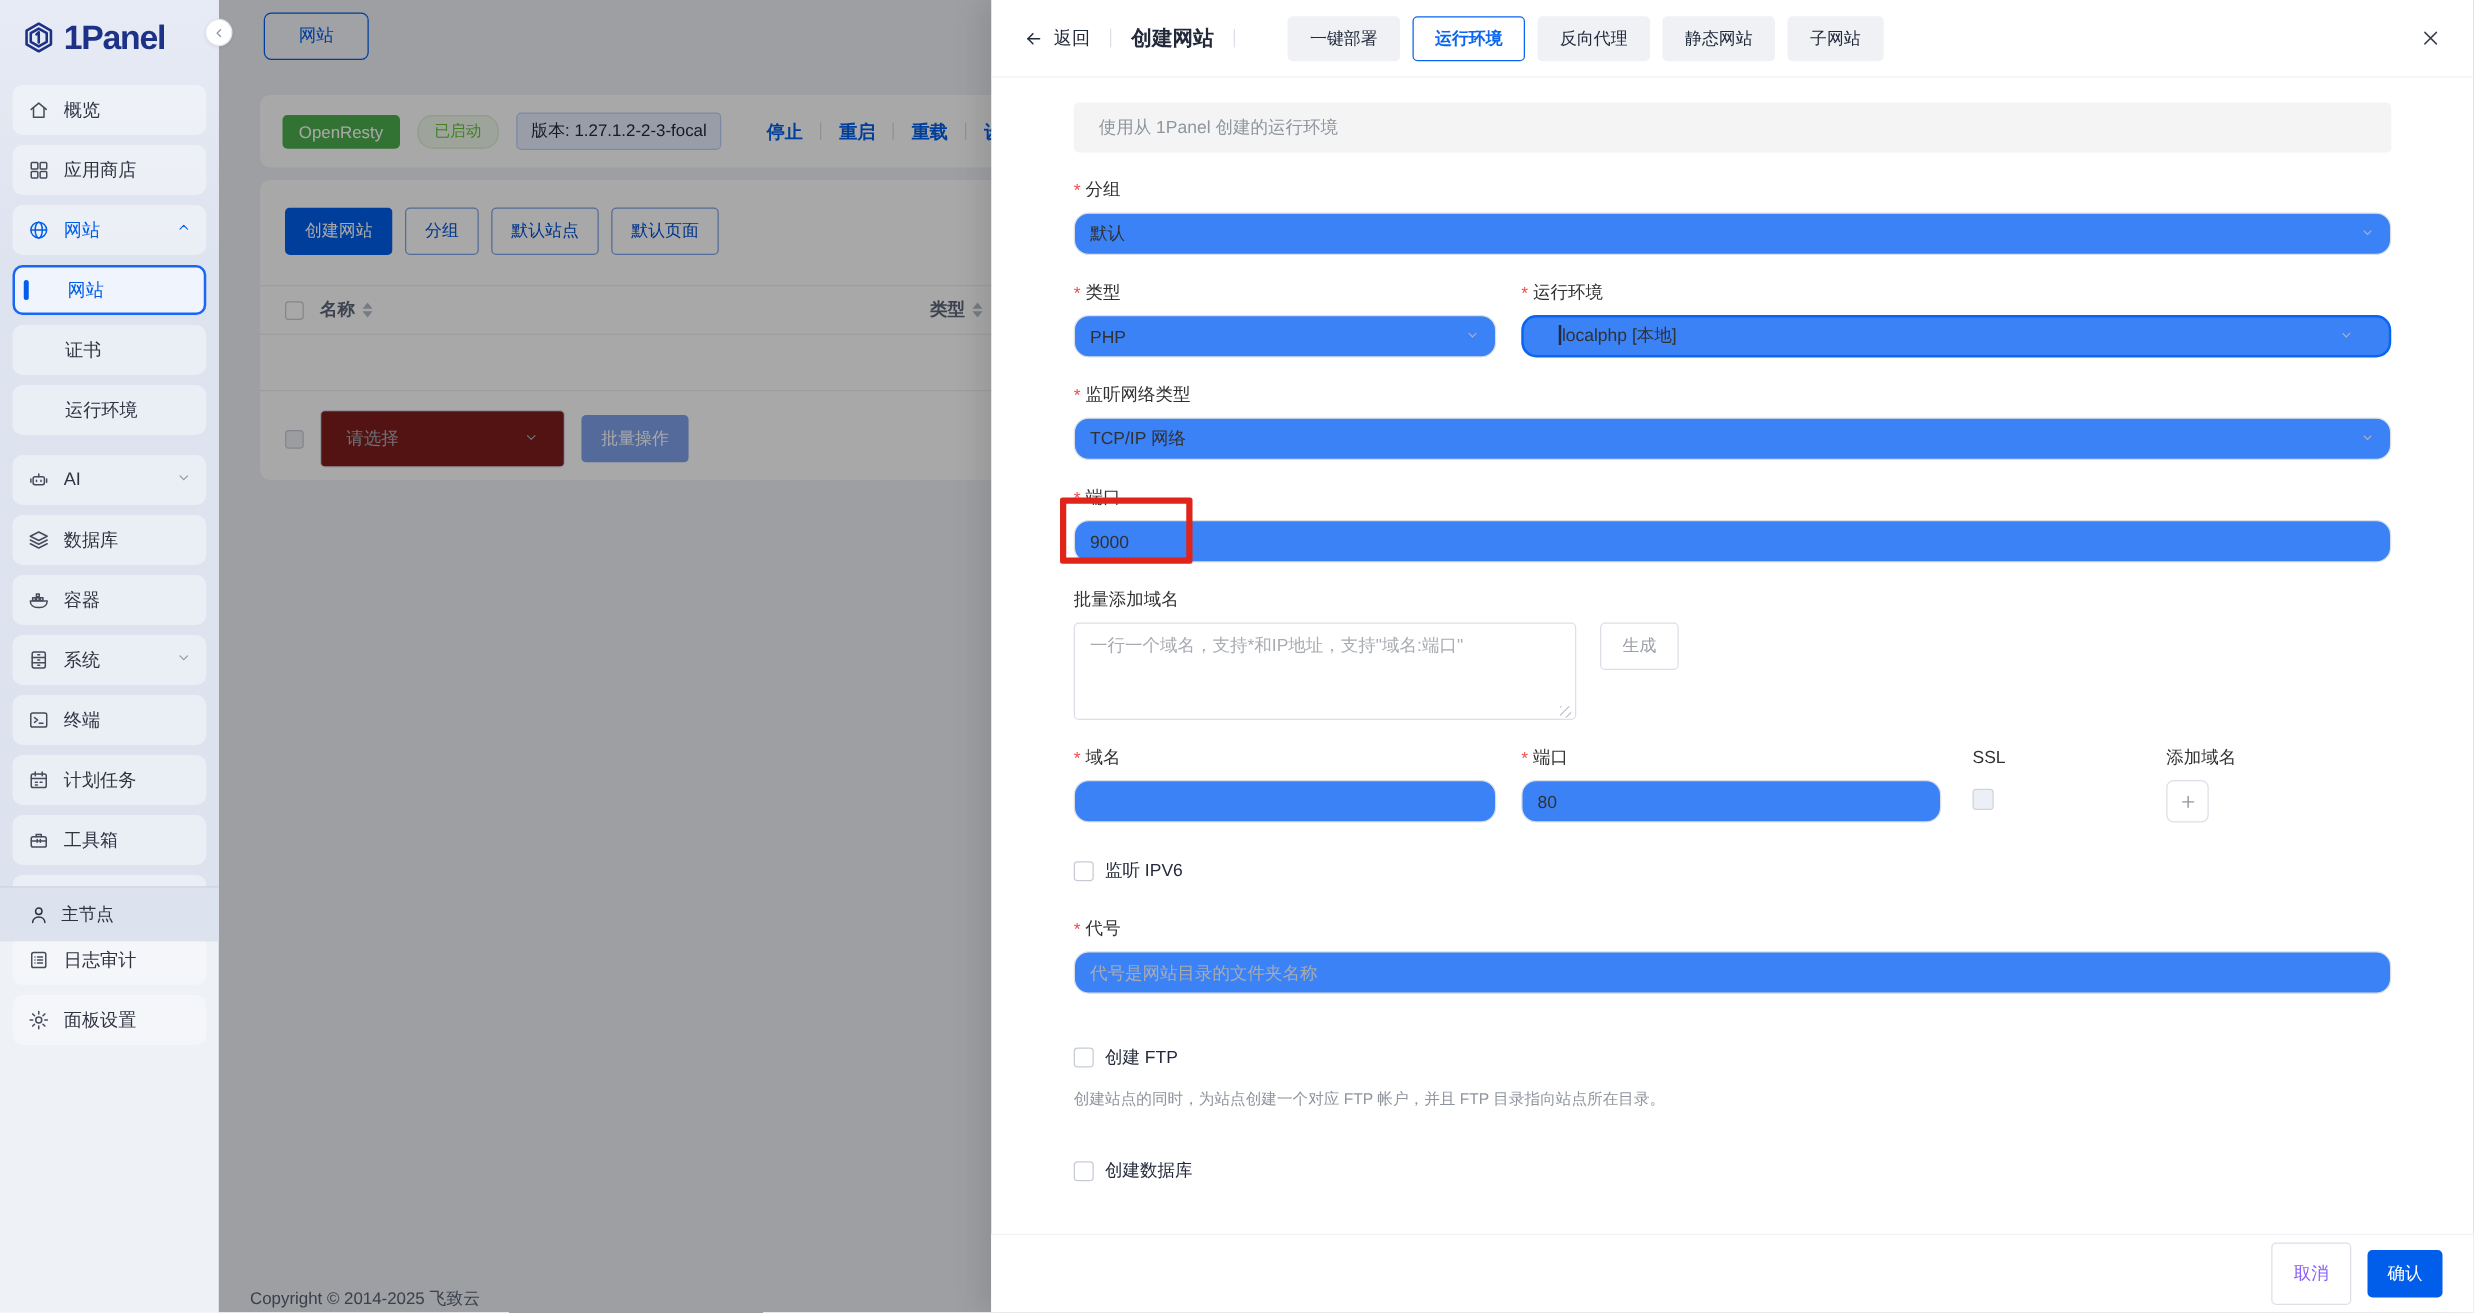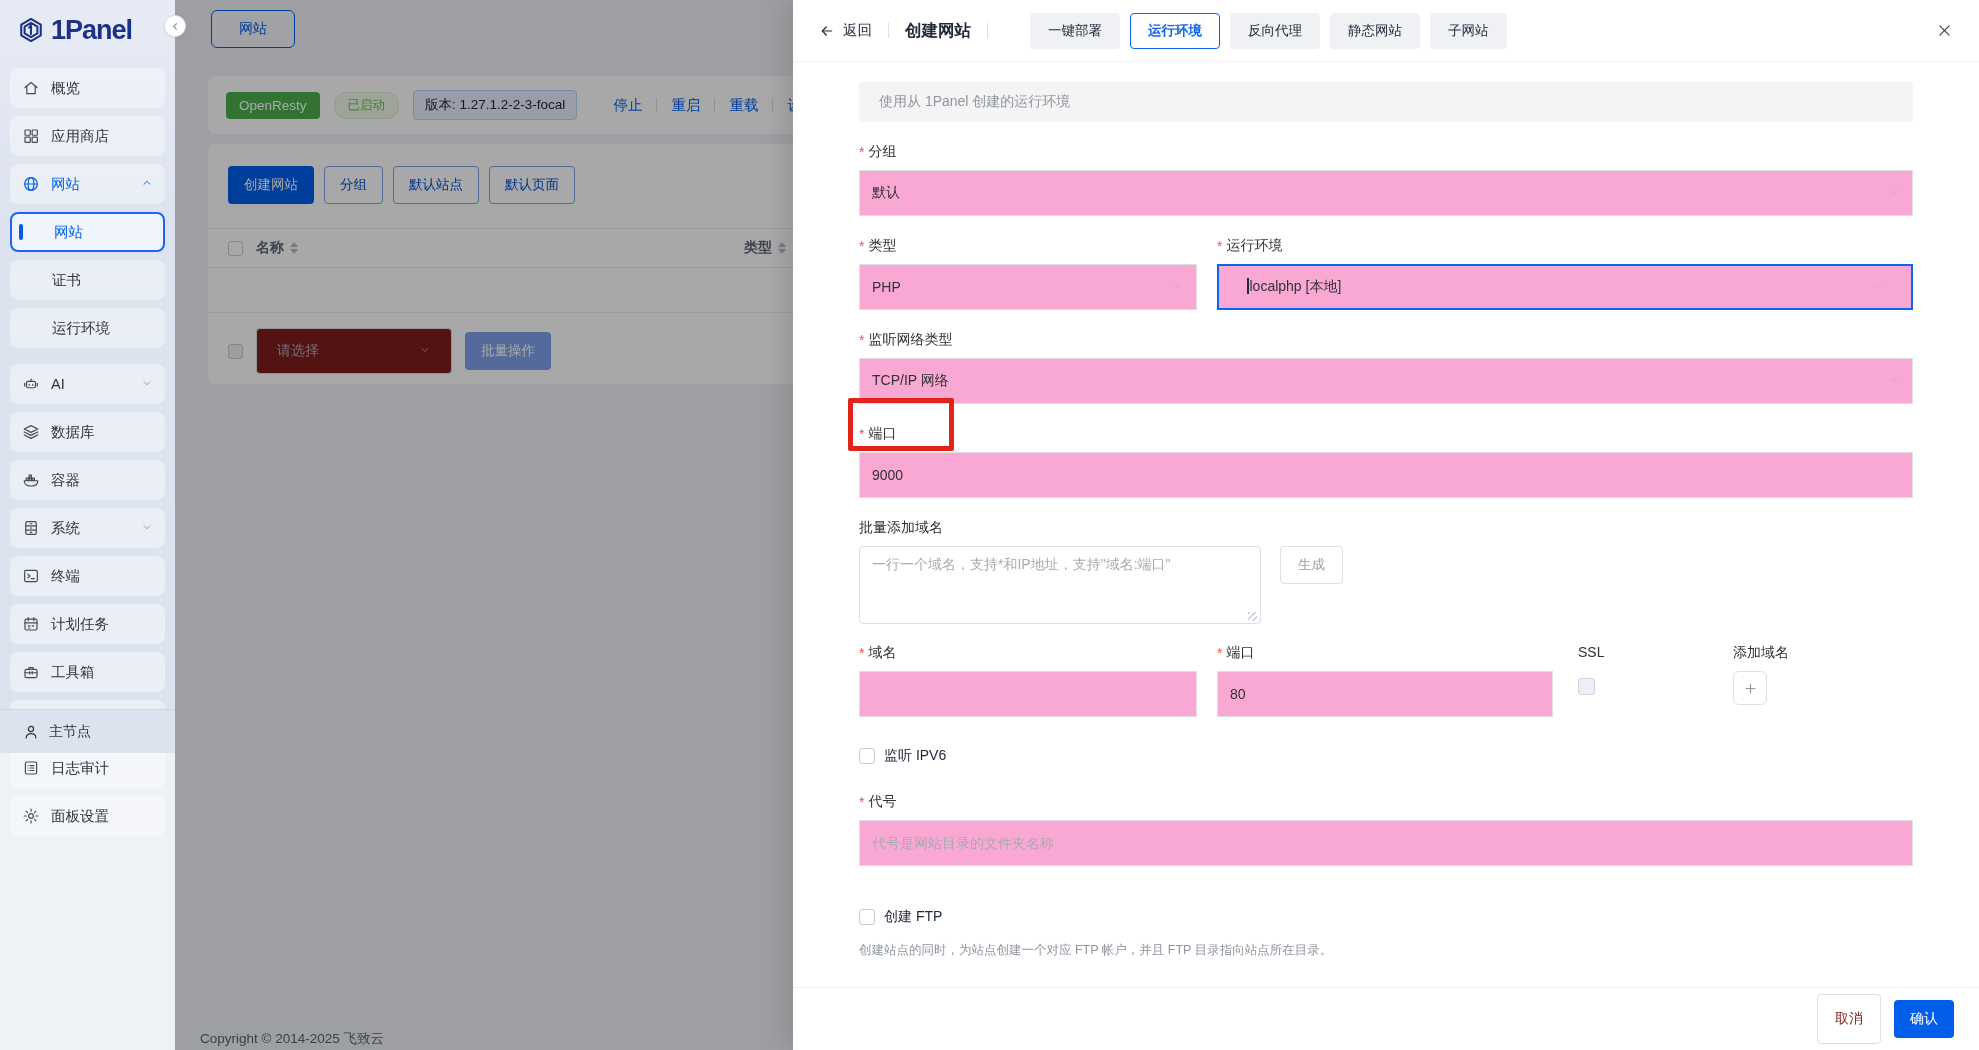--- a/index.html
+++ b/index.html
@@ -36,21 +36,21 @@
   .main{position:absolute;left:175px;top:0;width:1804px;height:1050px;background:#eef1f6}
   .tabbar{padding:10px 0 0 36px}
   .tab-ws{display:inline-block;border:1px solid #005eeb;color:#005eeb;border-radius:6px;
     padding:9px 27px;font-size:14px;background:#f3f6fb;cursor:pointer}
   .card{background:#fff;border-radius:8px;margin-left:33px;width:1740px}
   .ors-card{margin-top:28px;height:58px;display:flex;align-items:center;gap:14px;padding:0 18px}
   .tag-green{background:#4caf50;color:#fff;border-radius:4px;padding:6px 13px;font-size:13.5px}
   .pill-success{background:#f0f9eb;border:1px solid #d8eecd;color:#67c23a;border-radius:12px;padding:4px 13px;font-size:12.5px}
   .tag-ver{background:#e7effd;border:1px solid #b9d2fb;color:#22293a;border-radius:4px;padding:5px 11px;font-size:13.5px}
   .ors-actions{display:flex;align-items:center;margin-left:8px}
-  .link{color:#005eeb;font-size:14.5px;font-weight:400;padding:0 14px;cursor:pointer}
+  .link{color:#005eeb;font-size:14.5px;font-weight:700;padding:0 14px;cursor:pointer}
   .vdiv{width:1px;height:14px;background:#d8dce4}
   .site-card{margin-top:10px;height:240px;padding-top:22px}
   .btnrow{display:flex;gap:10px;padding:0 20px}
   .btn{font-size:13.5px;border-radius:4px;padding:9px 15px;border:1px solid transparent;cursor:pointer;white-space:nowrap}
   .btn.primary{background:#005eeb;color:#fff}
   .btn.outline{border-color:#7ea4e8;color:#0050cf;background:#fff}
   .thead{display:flex;align-items:center;margin-top:24px;height:40px;border-top:1px solid #ebeef5;
     border-bottom:1px solid #ebeef5;padding:0 20px;color:#5d6878;font-size:14px;font-weight:700}
   .checkbox{width:15px;height:15px;border:1px solid #c6cbd6;border-radius:3px;background:#fff;flex:none;cursor:pointer}
   .checkbox.muted{background:#eceef5}
@@ -84,21 +84,21 @@
   .dtabs{display:flex;gap:10px;margin-left:26px}
   .dtab{background:#eff1f5;border:1px solid #eff1f5;border-radius:4px;padding:8px 17px;font-size:13.5px;color:#22293a;cursor:pointer}
   .dtab.active{background:#fff;border-color:#0a66f0;color:#0a66f0;font-weight:700}
   .dclose{margin-left:auto;cursor:pointer;display:flex}
   .dclose svg{width:17px;height:17px;stroke:#3b414e;fill:none;stroke-width:1.7;stroke-linecap:round}
   .dbody{position:absolute;top:62px;bottom:63px;left:0;right:0;padding:20px 66px 0;overflow:hidden}
   .banner{height:40px;background:#f4f4f5;border-radius:4px;display:flex;align-items:center;
     padding:0 20px;font-size:14px;color:#8f959e}
   .flabel{margin:21px 0 9px;font-size:14px;color:#303133;display:flex;align-items:center}
   .star{color:#f34d4d;margin-right:4px;font-size:14px}
-  .control,.tinput{height:46px;border:1px solid #dcdfe6;border-radius:0;background:#f9a8d4;font-size:14px;color:#303133}
+  .control,.tinput{height:34px;border:1px solid #dcdfe6;border-radius:12px;background:#3b82f6;font-size:14px;color:#303133}
   .selectc{display:flex;align-items:center;justify-content:space-between;padding:0 12px;cursor:pointer}
   .selectc.focused{border:2px solid #0a66f0;padding:0 28px}
   .caret{display:inline-block;width:1.5px;height:16px;background:#22293a;margin-right:1px;vertical-align:-3px}
   .tinput{width:100%;padding:10px 12px;outline:none}
   .tinput::placeholder{color:#a8abb2}
   .row2{display:flex;gap:20px}
   .col-s{width:338px;flex:none}
   .col-f{flex:1}
   .ta-wrap{position:relative;width:402px}
   textarea.ta{width:402px;height:78px;border:1px solid #dcdfe6;border-radius:4px;resize:none;outline:none;
@@ -117,21 +117,21 @@
   .ssl-box{width:17px;height:17px;border:1px solid #cfd3dd;border-radius:3px;background:#edeff6;margin-top:9px;cursor:pointer}
   .add-btn{width:34px;height:34px;border:1px solid #dcdfe6;border-radius:6px;background:#fff;display:flex;
     align-items:center;justify-content:center;cursor:pointer}
   .add-btn svg{width:15px;height:15px;stroke:#8f959e;stroke-width:1.8;stroke-linecap:round}
   .cbrow{display:flex;align-items:center;gap:9px;font-size:14px;color:#22293a}
   .cb{width:16px;height:16px;border:1px solid #c6cbd6;border-radius:3px;background:#fff;flex:none;cursor:pointer}
   .helper{font-size:12.5px;color:#8f959e;margin-top:9px}
   .mt30{margin-top:30px}.mt42{margin-top:42px}.mt16{margin-top:16px}.mt40{margin-top:40px}
   .dfooter{position:absolute;bottom:0;left:0;right:0;height:63px;border-top:1px solid #f1f2f6;
     display:flex;align-items:center;justify-content:flex-end;gap:13px;padding-right:25px;background:#fff}
-  .btn-cancel{border:1px solid #dcdfe6;background:#fff;color:#7f1d1d;border-radius:4px;padding:15px 17px;font-size:14px;cursor:pointer}
+  .btn-cancel{border:1px solid #dcdfe6;background:#fff;color:#8b5cf6;border-radius:4px;padding:15px 17px;font-size:14px;cursor:pointer}
   .btn-confirm{background:#005eeb;color:#fff;border-radius:4px;padding:10px 16px;font-size:14px;border:none;cursor:pointer}
 
   
   .annotation{position:absolute;left:848px;top:398px;width:106px;height:53px;border:5px solid #e02419;z-index:60;border-radius:2px}
 </style>
 </head>
 <body>
 
 <div class="stage">
 

